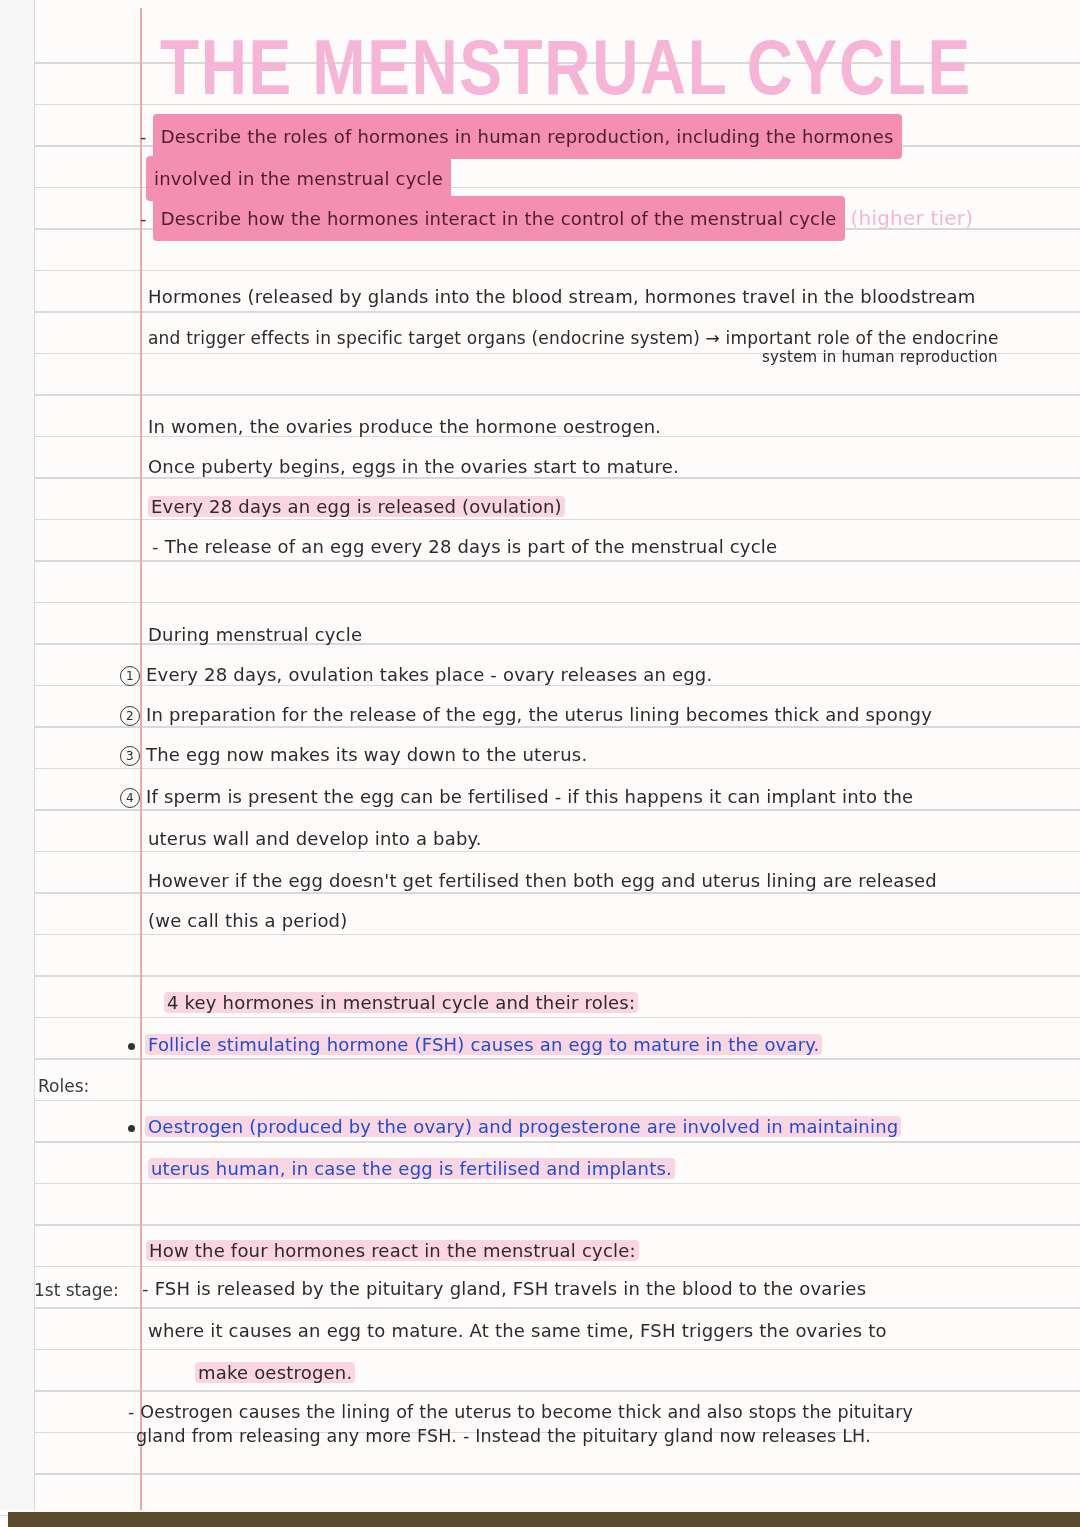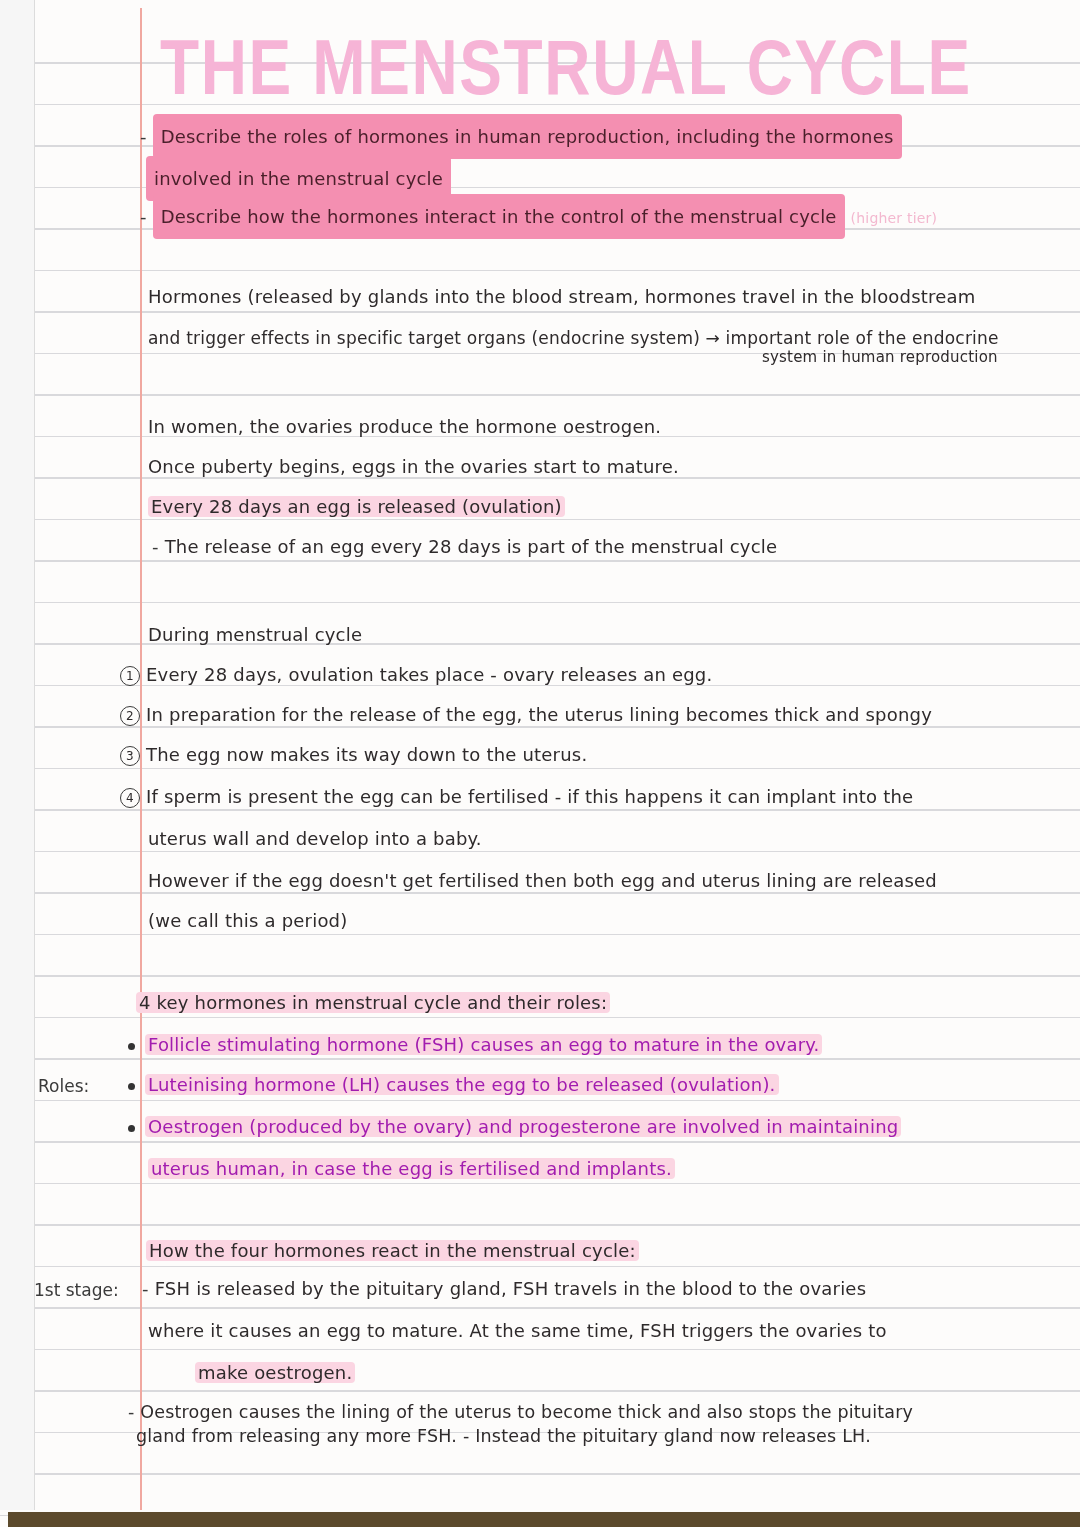--- a/index.html
+++ b/index.html
@@ -35,22 +35,22 @@
     white-space: nowrap;
   }
   .line {
     position: absolute; white-space: nowrap;
     font-family: "DejaVu Sans", sans-serif;
     font-size: 18px; color: #2e2a2b;
     letter-spacing: 0.2px;
   }
   .pinkhl { background: #f48fb1; border-radius: 4px; padding: 12px 8px; color: #4a1f2a; }
   .lighthl { background: #fbd5e2; border-radius: 4px; padding: 0 3px; }
-  .pink-text { color: #a21caf; }
-  .faint { color: #f3b8cf; font-size: 14px; }
+  .pink-text { color: #1d4ed8; }
+  .faint { color: #f3b8cf; font-size: 20px; }
   .dash { color: #3a3a3a; }
   .small { font-size: 15px; }
   .circle {
     display: inline-block; width: 18px; height: 18px; border: 1.5px solid #3a3a3a;
     border-radius: 50%; font-size: 12px; text-align: center; line-height: 18px;
     margin-right: 6px; vertical-align: middle;
   }
   .bullet { display: inline-block; width: 7px; height: 7px; background: #333; border-radius: 50%; margin-right: 10px; vertical-align: middle; }
   .side-label { position: absolute; font-size: 17px; color: #3a3a3a; white-space: nowrap; }
 </style>
@@ -98,30 +98,27 @@
   <div class="line" style="left:120px;top:744px;">
     <span class="circle">3</span><span>The egg now makes its way down to the uterus.</span>
   </div>
   <div class="line" style="left:120px;top:786px;">
     <span class="circle">4</span><span>If sperm is present the egg can be fertilised - if this happens it can implant into the</span>
   </div>
   <div class="line" style="left:148px;top:870px;">However if the egg doesn't get fertilised then both egg and uterus lining are released</div>
   <div class="line" style="left:148px;top:828px;">uterus wall and develop into a baby.</div>
   <div class="line" style="left:148px;top:910px;">(we call this a period)</div>
 
-  <div class="line" style="left:136px;top:992px;">
+  <div class="line" style="left:164px;top:992px;">
     <span class="lighthl">4 key hormones in menstrual cycle and their roles:</span>
   </div>
   <div class="line" style="left:128px;top:1034px;">
     <span class="bullet"></span><span class="lighthl pink-text">Follicle stimulating hormone (FSH) causes an egg to mature in the ovary.</span>
   </div>
   <div class="side-label" style="left:38px;top:1076px;">Roles:</div>
-  <div class="line" style="left:128px;top:1074px;">
-    <span class="bullet"></span><span class="lighthl pink-text">Luteinising hormone (LH) causes the egg to be released (ovulation).</span>
-  </div>
   <div class="line" style="left:128px;top:1116px;">
     <span class="bullet"></span><span class="lighthl pink-text">Oestrogen (produced by the ovary) and progesterone are involved in maintaining</span>
   </div>
   <div class="line" style="left:148px;top:1158px;">
     <span class="lighthl pink-text">uterus human, in case the egg is fertilised and implants.</span>
   </div>
 
   <div class="line" style="left:146px;top:1240px;">
     <span class="lighthl">How the four hormones react in the menstrual cycle:</span>
   </div>

